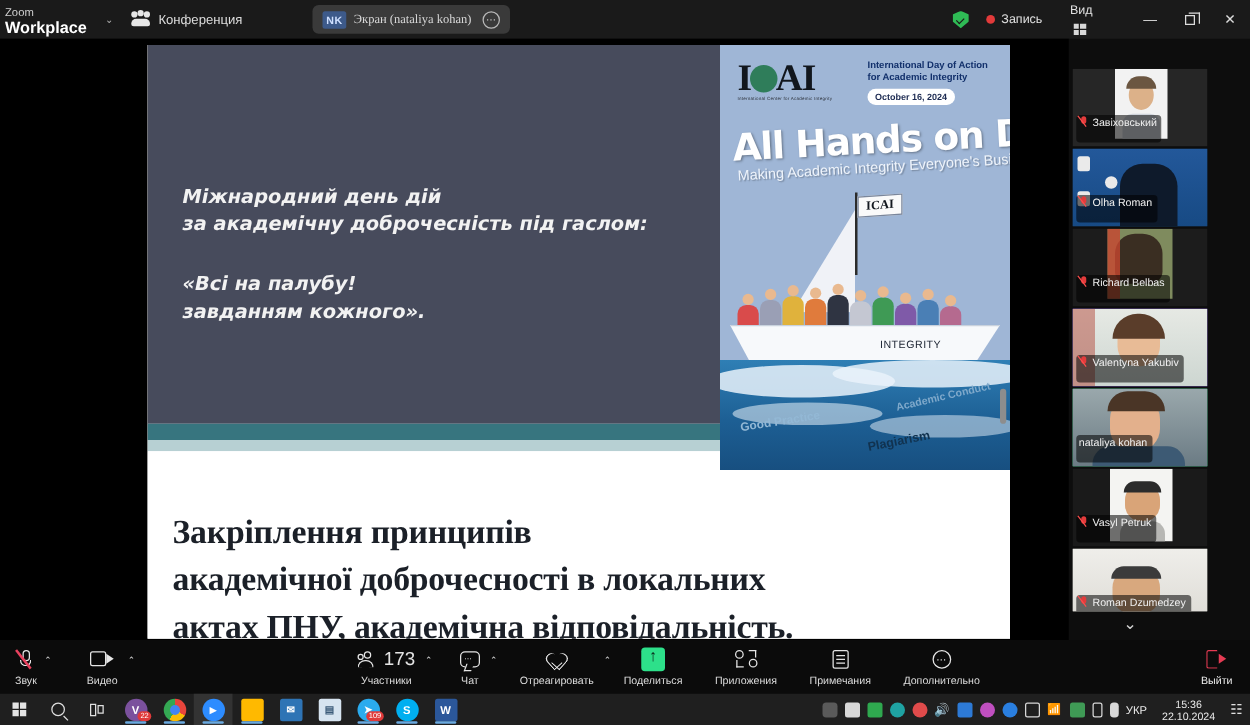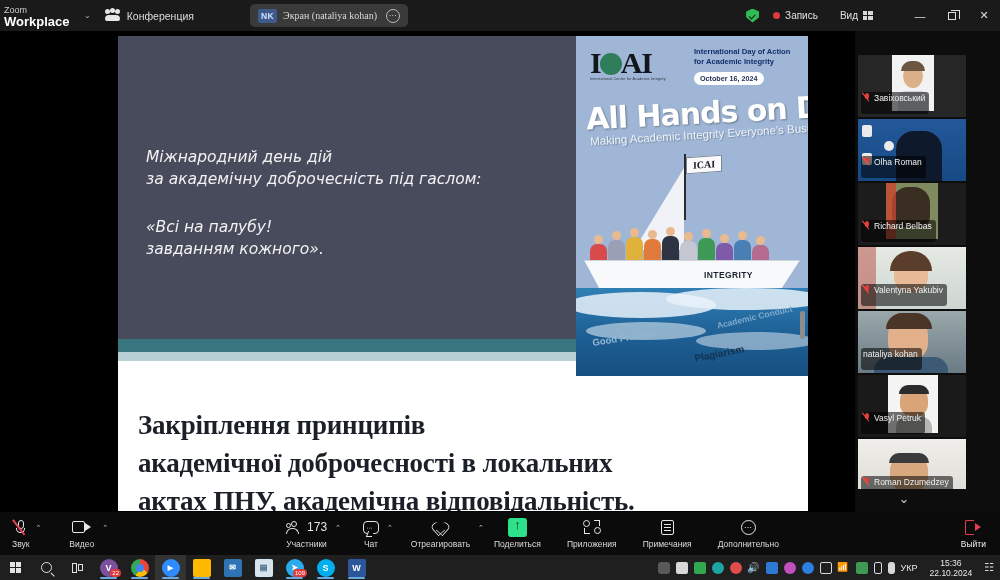--- a/index.html
+++ b/index.html
@@ -34,40 +34,40 @@
   .dots-circle span { font-size:8px; color:#d0d0d0; line-height:6px; letter-spacing:.5px; }
 
   .topright { position:absolute; right:0; top:0; height:31px; display:flex; align-items:center; gap:0; }
   .shield { width:13px; height:14px; background:#2fbb55; margin-right:14px;
             clip-path:polygon(50% 0, 100% 22%, 100% 62%, 50% 100%, 0 62%, 0 22%); position:relative; }
   .shield:after { content:""; position:absolute; left:3px; top:5px; width:5px; height:2.5px;
                   border-left:1.6px solid #1a1a1a; border-bottom:1.6px solid #1a1a1a;
                   transform:rotate(-45deg); }
   .rec { display:flex; align-items:center; gap:5px; font-size:10px; color:#e0e0e0; margin-right:22px; }
   .recdot { width:7px; height:7px; border-radius:50%; background:#e23a3a; }
-  .viewbtn { display:flex; align-items:center; gap:5px; font-size:10px; color:#e0e0e0; margin-right:30px; }
+  .viewbtn { display:flex; align-items:center; gap:5px; font-size:10px; color:#e0e0e0; margin-right:30px;flex-direction:column; }
   .gridicon { width:11px; height:9px; display:grid; grid-template-columns:4px 5px; gap:1px; }
   .gridicon b { background:#d8d8d8; display:block; }
   .wbtn { width:32px; height:31px; display:flex; align-items:center; justify-content:center;
           font-size:11px; color:#dcdcdc; }
   .sqr { width:8px; height:8px; border:1.2px solid #dcdcdc; position:relative; }
   .sqr:before{ content:""; position:absolute; left:1.5px; top:-3px; width:8px; height:8px;
                border-top:1.2px solid #dcdcdc; border-right:1.2px solid #dcdcdc; }
 
   
   .stage { position:absolute; left:0; top:31px; width:855px; height:481px; background:#000; }
   .slide { position:absolute; left:118px; top:5px; width:690px; height:475px; background:#fff;
            overflow:hidden; }
   .slide-top { position:absolute; left:0; top:0; width:690px; height:303px; background:#474b5c; }
   .band1 { position:absolute; left:0; top:303px; width:690px; height:13px; background:#37757f; }
   .band2 { position:absolute; left:0; top:316px; width:690px; height:9px; background:#b7d0d3; }
   .slide-bot { position:absolute; left:0; top:325px; width:690px; height:150px; background:#fff; }
 
   .slide-italic { position:absolute; left:28px; top:110px; width:430px; color:#f2f2f2;
-                  font-family:"DejaVu Sans", sans-serif; font-style:italic; font-weight:400;
+                  font-family:"DejaVu Sans", sans-serif; font-style:italic; font-weight:700;
                   font-size:15.5px; line-height:22px; }
   .slide-italic .gap { display:block; height:26px; }
 
   .slide-head { position:absolute; left:20px; top:370px; width:680px; color:#1b2028;
                 font-family:"Liberation Serif", serif; font-weight:bold;
                 font-size:27px; line-height:38px; letter-spacing:-0.2px; white-space:nowrap; }
 
   
   .poster { position:absolute; left:458px; top:0px; width:232px; height:340px;
             background:#9fb6d6; overflow:hidden; }
@@ -97,21 +97,21 @@
           transform:skewY(-4deg); }
   .sail { position:absolute; left:58px; top:20px; width:50px; height:82px; background:#f4f6f9;
           clip-path:polygon(100% 0, 100% 100%, 0 100%); opacity:.95; }
   .crowd { position:absolute; left:14px; top:74px; width:208px; height:48px; display:flex;
            align-items:flex-end; gap:1px; }
   .p { width:17px; border-radius:7px 7px 2px 2px; position:relative; }
   .p:before { content:""; position:absolute; left:4px; top:-9px; width:9px; height:9px;
               border-radius:50%; background:#e9b98f; }
   .hull { position:absolute; left:8px; top:112px; width:216px; height:40px; background:#f7f9fb;
           clip-path:polygon(0 0, 100% 0, 88% 100%, 10% 100%); border-top:1px solid #c9d2dd; }
-  .integrity { position:absolute; left:128px; top:122px; font-size:8.5px; font-weight:bold;
+  .integrity { position:absolute; left:128px; top:122px; font-size:8.5px; font-weight:normal;
                color:#1a2230; letter-spacing:.4px; }
   .sea { position:absolute; left:0; top:140px; width:232px; height:88px;
          background:linear-gradient(#2f7fb5 0%, #1d5f94 55%, #174f80 100%); }
   .wave { position:absolute; background:#e9f2fa; border-radius:50%; opacity:.85; }
   .w1 { left:-10px; top:4px; width:150px; height:26px; }
   .w2 { left:90px; top:0px; width:160px; height:22px; }
   .w3 { left:10px; top:34px; width:120px; height:18px; opacity:.55; }
   .w4 { left:120px; top:44px; width:120px; height:18px; opacity:.5; }
   .seatxt { position:absolute; font-weight:bold; color:#1b3c5c; white-space:nowrap; }
   .gp { left:16px; top:44px; font-size:9.5px; transform:rotate(-9deg); color:#93b8d5; }
@@ -163,21 +163,21 @@
               border-radius:2px; }
   .ic-cam i { position:absolute; right:0; top:2px; width:0;height:0;
               border-top:4px solid transparent; border-bottom:4px solid transparent;
               border-left:6px solid #e6e6e6; }
   .ic-ppl { width:17px; height:13px; position:relative; }
   .ic-ppl b,.ic-ppl i { position:absolute; border:1.3px solid #e6e6e6; border-radius:50%; }
   .ic-ppl b { width:6px;height:6px; left:5px; top:0; }
   .ic-ppl i { width:5px;height:5px; left:0; top:2px; }
   .ic-ppl u { position:absolute; left:0; top:7px; width:13px; height:6px;
               border:1.3px solid #e6e6e6; border-bottom:none; border-radius:6px 6px 0 0; }
-  .pcount { font-size:12px; color:#e4e4e4; margin-left:4px; }
+  .pcount { font-size:15px; color:#e4e4e4; margin-left:4px; }
   .ic-chat { width:16px; height:13px; border:1.3px solid #e6e6e6; border-radius:4px;
              position:relative; }
   .ic-chat:after { content:""; position:absolute; left:3px; bottom:-4px; width:5px; height:5px;
                    border-left:1.3px solid #e6e6e6; border-bottom:1.3px solid #e6e6e6;
                    background:#0b0b0b; transform:skewX(-20deg); }
   .ic-chat span { position:absolute; left:2.5px; top:4px; font-size:6px; color:#e6e6e6;
                   letter-spacing:1px; line-height:4px; }
   .ic-heart { width:15px; height:13px; position:relative; }
   .ic-heart:before,.ic-heart:after { content:""; position:absolute; width:8px; height:11px;
        border:1.3px solid #e6e6e6; border-radius:5px 5px 0 0; top:1px; }

